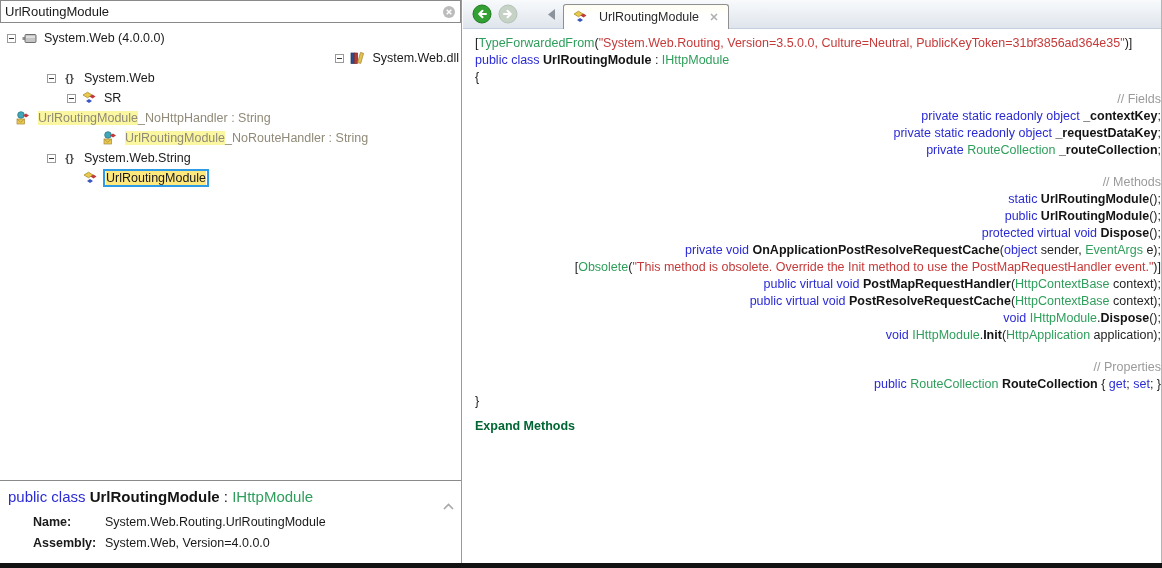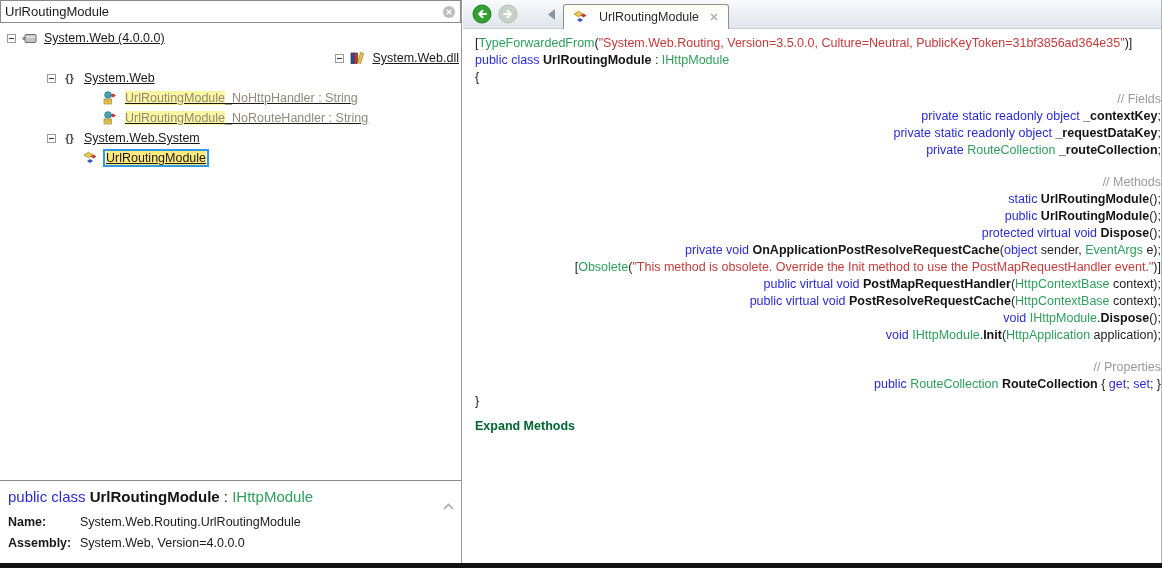--- a/index.html
+++ b/index.html
@@ -19,21 +19,21 @@
   }
   #search-input {
     flex:1; border:none; outline:none; font-family:"Liberation Sans",sans-serif;
     font-size:13px; color:#1a1a1a; background:transparent; height:19px;
   }
   .clear-btn { flex:none; cursor:pointer; display:flex; align-items:center; }
 
   #tree { flex:1; overflow:hidden; padding-top:5px; background:#fff; }
   .tree-row {
     height:20px; display:flex; align-items:center; white-space:nowrap;
-    font-size:12.5px; color:#1a1a1a; cursor:default;text-decoration:underline;
+    font-size:12.5px; color:#1a1a1a; cursor:default;
   }
   .expander {
     flex:none; width:9px; height:9px; border:1px solid #9a9a9a; background:#fff;
     margin-right:6px; position:relative;
   }
   .expander::before {
     content:""; position:absolute; left:1px; right:1px; top:3px; height:1px; background:#3a3a3a;
   }
   .expander-spacer { flex:none; width:16px; }
   .icon { flex:none; display:inline-flex; align-items:center; margin-right:5px; }
@@ -41,21 +41,21 @@
   .tree-label.dim { color:var(--dim-item); }
   .tree-label .match { background:var(--match-highlight); }
   .tree-label.selected { border:2px solid var(--selection-border); padding:0 1px; }
   .tree-label.selected .match { background:var(--selected-highlight); }
 
   #details-panel {
     flex:none; height:83px; border-top:1px solid #8a8a8a; background:#fff;
     padding:7px 10px 0 8px; position:relative;
   }
   #details-signature { font-size:15px; white-space:nowrap; margin-bottom:7px; }
-  .details-row { font-size:12.5px; line-height:21px; display:flex; white-space:nowrap; }
+  .details-row { font-size:12.5px; line-height:21px; display:flex; white-space:nowrap;margin-left:25px; }
   .details-label { font-weight:bold; color:#1a1a1a; width:72px; flex:none; }
   .details-value { color:#1a1a1a; }
   #details-scroll-up { position:absolute; right:6px; top:16px; }
 
   
   #right-panel {
     position:absolute; left:463px; top:0; width:699px; height:563px;
     display:flex; flex-direction:column; background:#fff;
     border-right:1px solid #b5b5b5;
   }
@@ -132,21 +132,32 @@
         </div>
         <div class="tree-row" style="padding-left: 47px;">
           <span class="expander"></span>
           <span class="icon">
             <svg width="15" height="14" viewBox="0 0 15 14">
               <text x="7.5" y="11" font-size="11" font-weight="bold" fill="#4a4a4a" text-anchor="middle" font-family="Liberation Sans, sans-serif">{}</text>
             </svg>
           </span>
           <span class="tree-label"><span>System.Web</span></span>
         </div>
-        <div class="tree-row" style="padding-left: 87px;">
+        <div class="tree-row" style="padding-left: 67px;">
+          <span class="expander"></span>
+          <span class="icon">
+            <svg width="15" height="14" viewBox="0 0 15 14">
+              <polygon points="1,4 5.5,1.2 10,4 5.5,6.8" fill="#e9c94e" stroke="#a98f2f" stroke-width="0.8"></polygon>
+              <polygon points="10.5,3.5 13.5,5.5 10.5,7.5 7.5,5.5" fill="#c03a3a"></polygon>
+              <polygon points="7,8 10,10 7,12 4,10" fill="#3a55c0"></polygon>
+            </svg>
+          </span>
+          <span class="tree-label"><span>SR</span></span>
+        </div>
+        <div class="tree-row" style="">
           <span class="expander-spacer"></span>
           <span class="icon">
             <svg width="15" height="14" viewBox="0 0 15 14">
               <circle cx="5" cy="4" r="3.3" fill="#3fa7b8" stroke="#2a7888" stroke-width="0.8"></circle>
               <polygon points="10,2.5 13,4.5 10,6.5 7,4.5" fill="#c03a3a"></polygon>
               <rect x="1" y="8" width="7.5" height="5" fill="#e9c94e" stroke="#a8883a" stroke-width="0.7"></rect>
               <path d="M1 8 L4.7 11.2 L8.5 8" stroke="#a8883a" stroke-width="0.7" fill="none"></path>
             </svg>
           </span>
           <span class="tree-label dim"><span class="match">UrlRoutingModule</span><span>_NoHttpHandler : String</span></span>
@@ -163,21 +174,21 @@
           </span>
           <span class="tree-label dim"><span class="match">UrlRoutingModule</span><span>_NoRouteHandler : String</span></span>
         </div>
         <div class="tree-row" style="padding-left: 47px;">
           <span class="expander"></span>
           <span class="icon">
             <svg width="15" height="14" viewBox="0 0 15 14">
               <text x="7.5" y="11" font-size="11" font-weight="bold" fill="#4a4a4a" text-anchor="middle" font-family="Liberation Sans, sans-serif">{}</text>
             </svg>
           </span>
-          <span class="tree-label"><span>System.Web.System</span></span>
+          <span class="tree-label"><span>System.Web.String</span></span>
         </div>
         <div class="tree-row" style="padding-left: 67px;">
           <span class="expander-spacer"></span>
           <span class="icon">
             <svg width="15" height="14" viewBox="0 0 15 14">
               <polygon points="1,4 5.5,1.2 10,4 5.5,6.8" fill="#e9c94e" stroke="#a98f2f" stroke-width="0.8"></polygon>
               <polygon points="10.5,3.5 13.5,5.5 10.5,7.5 7.5,5.5" fill="#c03a3a"></polygon>
               <polygon points="7,8 10,10 7,12 4,10" fill="#3a55c0"></polygon>
             </svg>
           </span>

